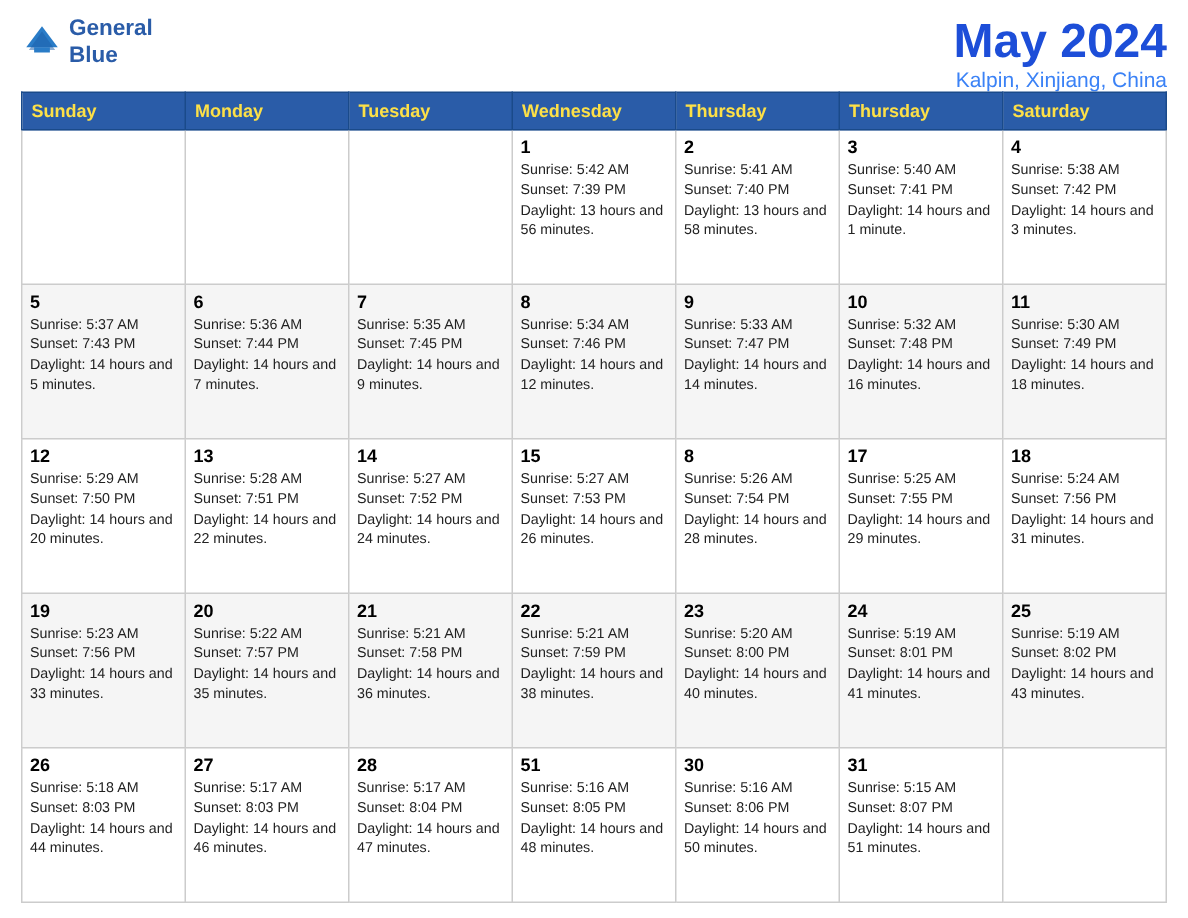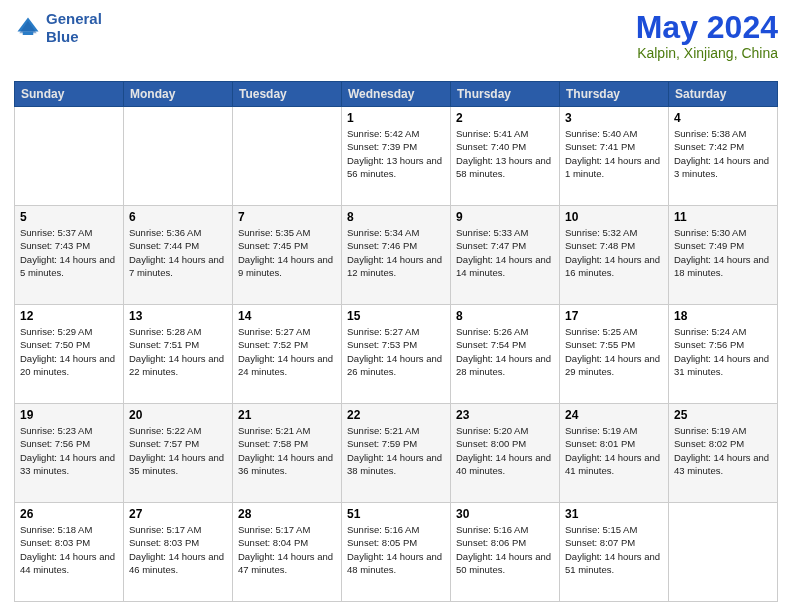--- a/index.html
+++ b/index.html
@@ -15,21 +15,21 @@
       width: 792px;
       height: 612px;
       padding: 10px 14px 10px 14px;
       display: flex;
       flex-direction: column;
     }
     .header {
       display: flex;
       justify-content: space-between;
       align-items: flex-start;
-      margin-bottom: 20px;
+      margin-bottom: 0;
     }
     .logo {
       display: flex;
       align-items: center;
       gap: 4px;
     }
     .logo-text {
       font-size: 15px;
       font-weight: bold;
       color: #1a1a2e;
@@ -46,30 +46,30 @@
       text-align: right;
     }
     .main-title {
       font-size: 32px;
       font-weight: bold;
       color: #1d4ed8;
       line-height: 1.1;
     }
     .subtitle {
       font-size: 14px;
-      color: #4d7c0f;
+      color: #3b82f6;
     }
     .calendar {
       width: 100%;
       border-collapse: collapse;
       flex: 1;
     }
     .calendar th {
       background-color: #2a5ca8;
-      color: #e5e5e5;
+      color: #fde047;
       text-align: left;
       padding: 5px 6px;
       font-size: 12px;
       font-weight: bold;
       border: 1px solid #1a4a8a;
     }
     .calendar td {
       vertical-align: top;
       border: 1px solid #ccc;
       padding: 4px 5px;

